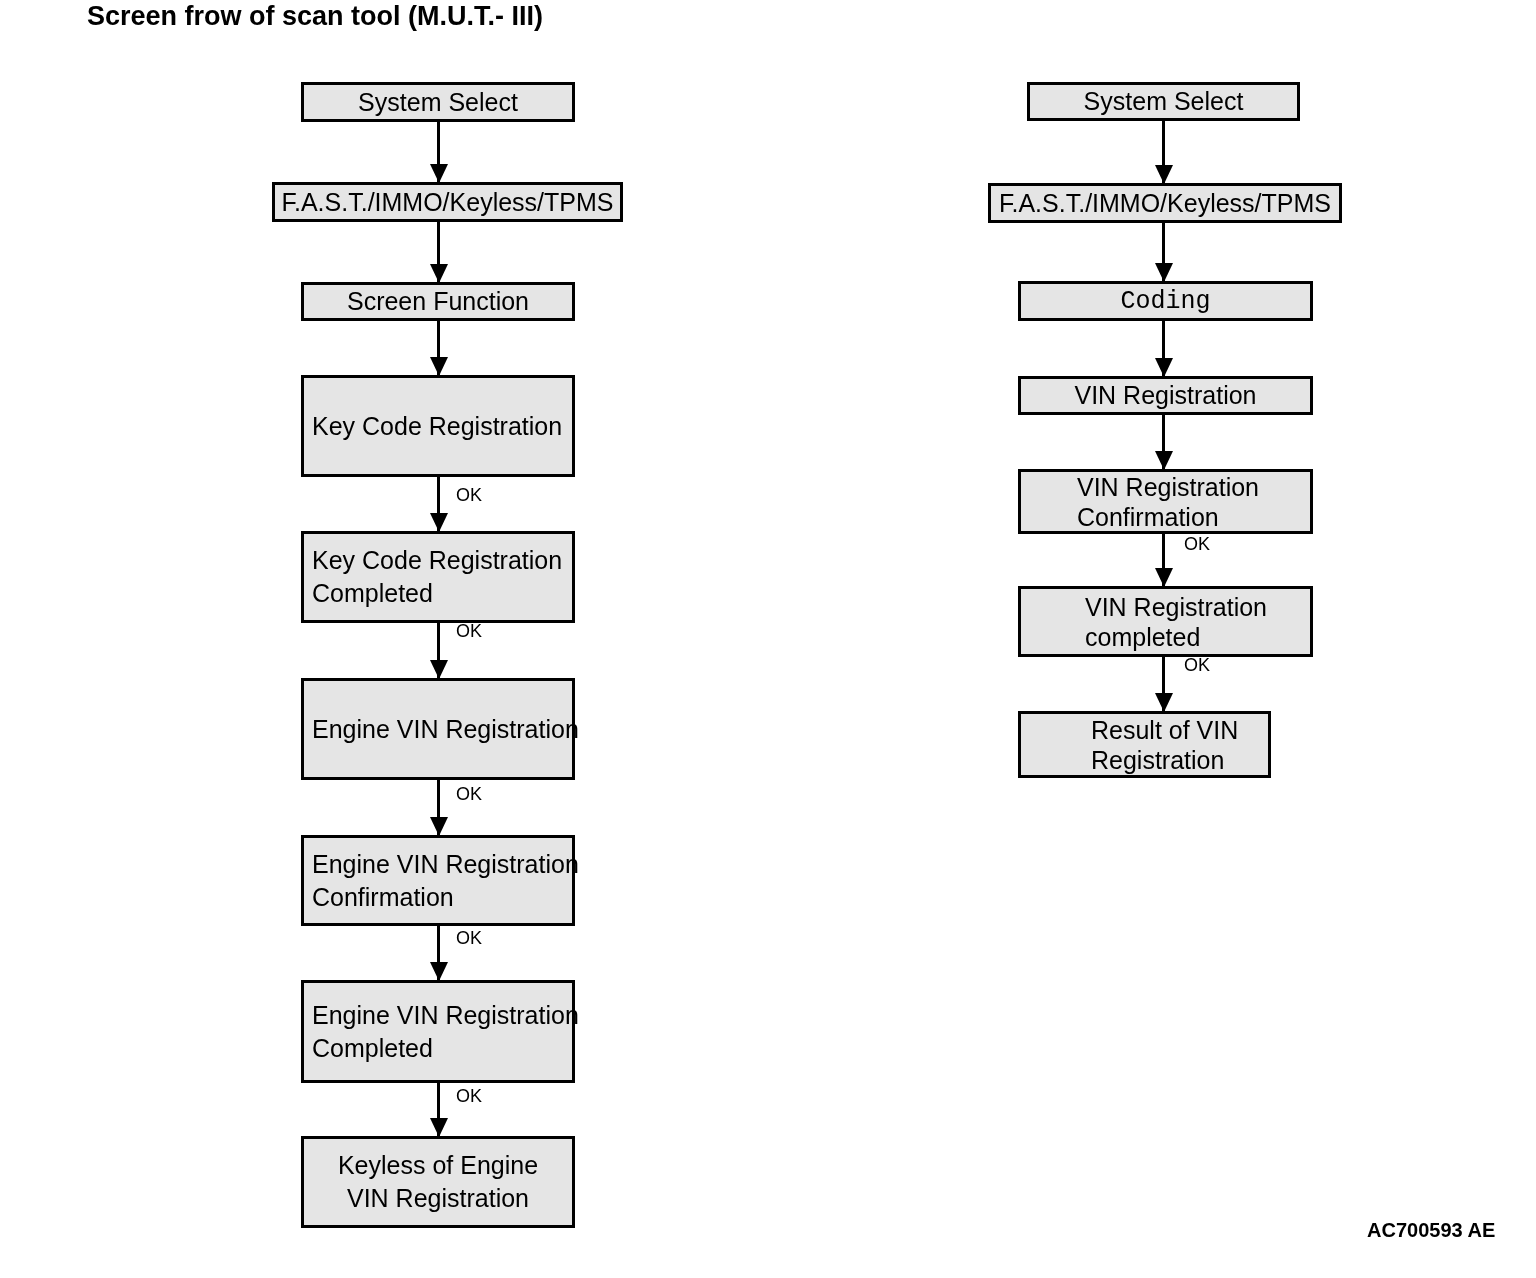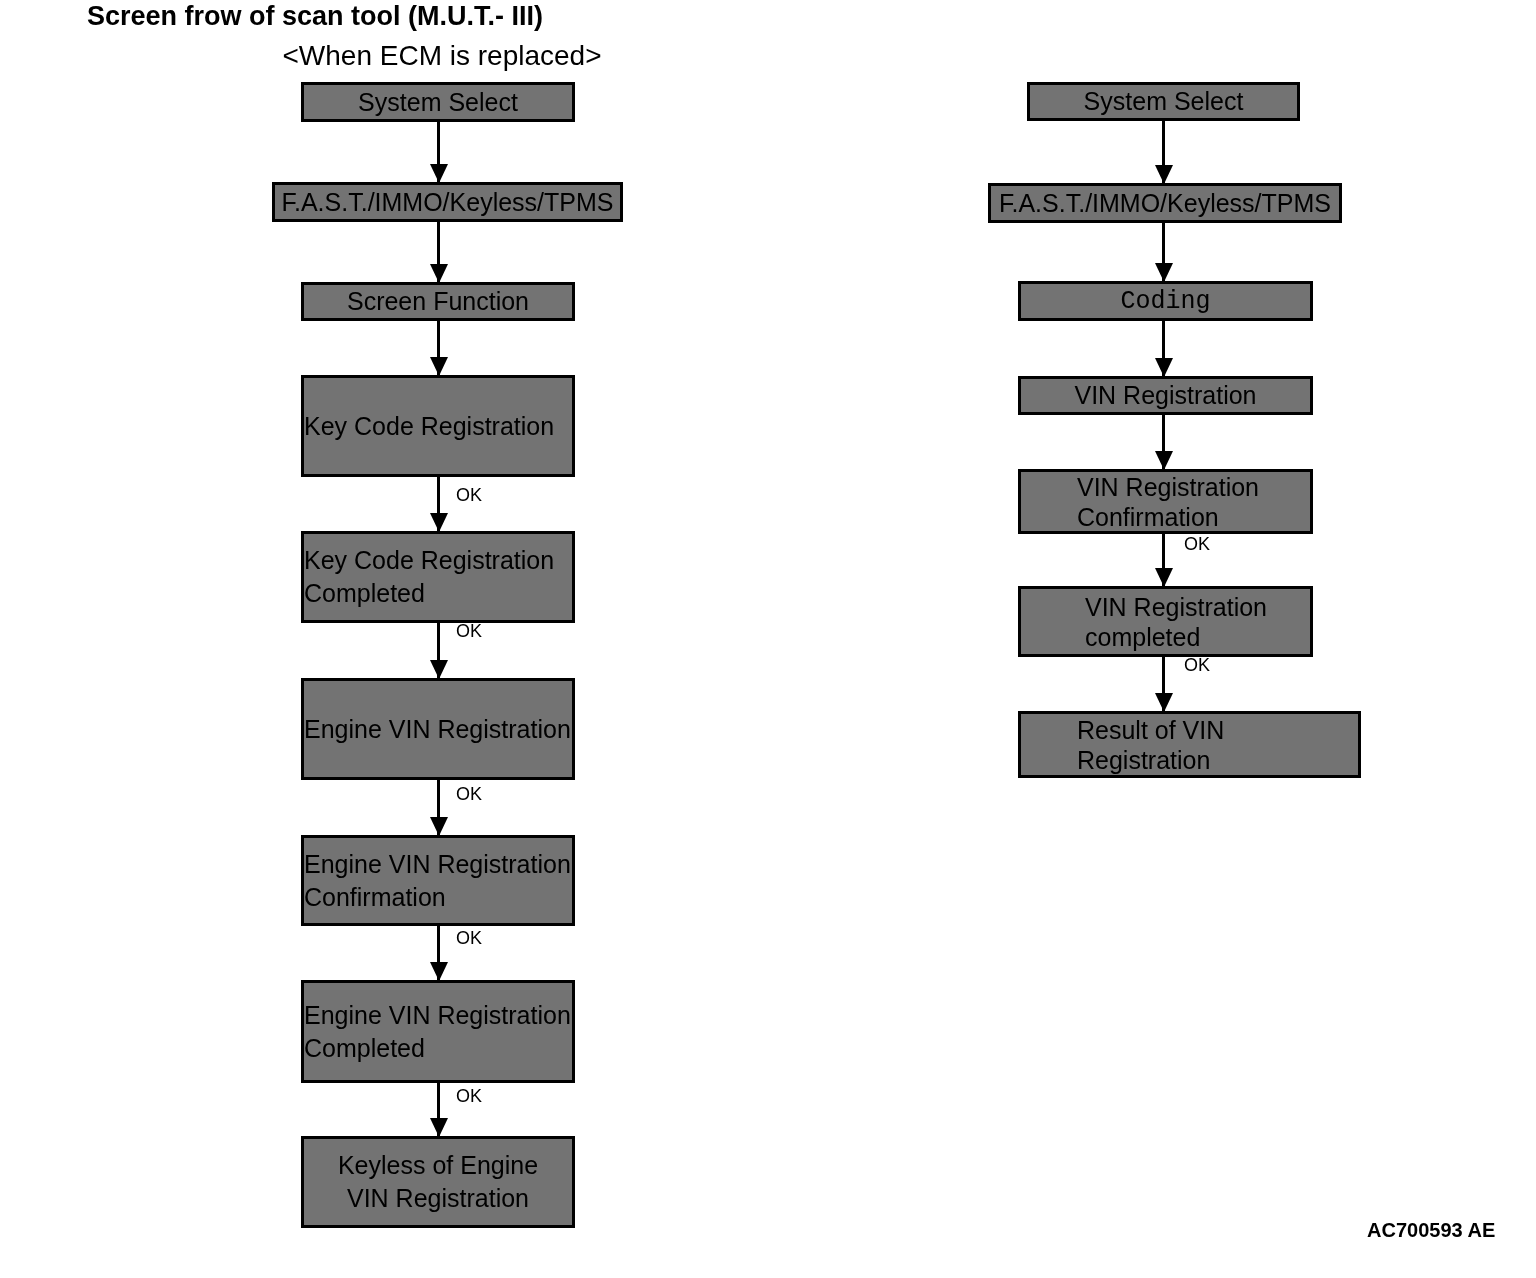--- a/index.html
+++ b/index.html
@@ -26,29 +26,29 @@
     font-size: 28px;
     text-align: center;
     white-space: pre;
   }
   .col-header.ecm { left: 240px; width: 346px; }
   .col-header.wcm { left: 878px; width: 480px; }
   .node {
     position: absolute;
     box-sizing: border-box;
     border: 3px solid #000;
-    background: #737373;
+    background: #e5e5e5;
     font-size: 25px;
     line-height: 33px;
     display: flex;
     align-items: center;
     white-space: pre;
   }
   .node.center { justify-content: center; text-align: center; }
-  .node.left   { justify-content: flex-start; text-align: left; }
+  .node.left   { justify-content: flex-start; text-align: left; padding-left: 8px; }
   .node.tight  { line-height: 30px; }
   .arrow {
     position: absolute;
     width: 3px;
     background: #000;
   }
   .arrow::after {
     content: "";
     position: absolute;
     bottom: -1px;
@@ -73,21 +73,20 @@
     white-space: pre;
   }
 </style>
 </head>
 <body>
 
 <div class="canvas">
 
   <div class="page-title">Screen frow of scan tool (M.U.T.- III)</div>
 
-  <div class="col-header ecm">&lt;When ECM is replaced&gt;</div>
 
   <div class="node center" style="left:272px; top:82px;  width:274px; height:40px;">System Select</div>
   <div class="node center" style="left:243px; top:182px; width:351px; height:40px;">F.A.S.T./IMMO/Keyless/TPMS</div>
   <div class="node center" style="left:272px; top:282px; width:274px; height:39px;">Screen Function</div>
   <div class="node left" style="left:272px; top:375px; width:274px; height:102px;">Key Code Registration</div>
   <div class="node left" style="left:272px; top:531px; width:274px; height:92px;">Key Code Registration
 Completed</div>
   <div class="node left" style="left:272px; top:678px; width:274px; height:102px;">Engine VIN Registration</div>
   <div class="node left" style="left:272px; top:835px; width:274px; height:91px;">Engine VIN Registration
 Confirmation</div>
@@ -112,21 +111,21 @@
   <div class="ok-label" style="left:427px; top:1086px;">OK</div>
 
   <div class="node center" style="left:998px; top:82px;  width:273px; height:39px;">System Select</div>
   <div class="node center" style="left:959px; top:183px; width:354px; height:40px;">F.A.S.T./IMMO/Keyless/TPMS</div>
   <div class="node center" style="left:989px; top:281px; width:295px; height:40px;font-family:Liberation Mono, monospace;">Coding</div>
   <div class="node center" style="left:989px; top:376px; width:295px; height:39px;">VIN Registration</div>
   <div class="node left tight" style="left:989px; top:469px; width:295px; height:65px; padding-left:56px;">VIN Registration
 Confirmation</div>
   <div class="node left tight" style="left:989px; top:586px; width:295px; height:71px; padding-left:64px;">VIN Registration
 completed</div>
-  <div class="node left tight" style="left:989px; top:711px; width:343px; height:67px; padding-left:56px;">Result of VIN
+  <div class="node left tight" style="left:989px; top:711px; width:253px; height:67px; padding-left:70px;">Result of VIN
 Registration</div>
 
   <div class="arrow" style="left:1133px; top:121px; height:62px;"></div>
   <div class="arrow" style="left:1133px; top:223px; height:58px;"></div>
   <div class="arrow" style="left:1133px; top:321px; height:55px;"></div>
   <div class="arrow" style="left:1133px; top:415px; height:54px;"></div>
   <div class="arrow" style="left:1133px; top:534px; height:52px;"></div>
   <div class="arrow" style="left:1133px; top:657px; height:54px;"></div>
 
   <div class="ok-label" style="left:1155px; top:534px;">OK</div>

